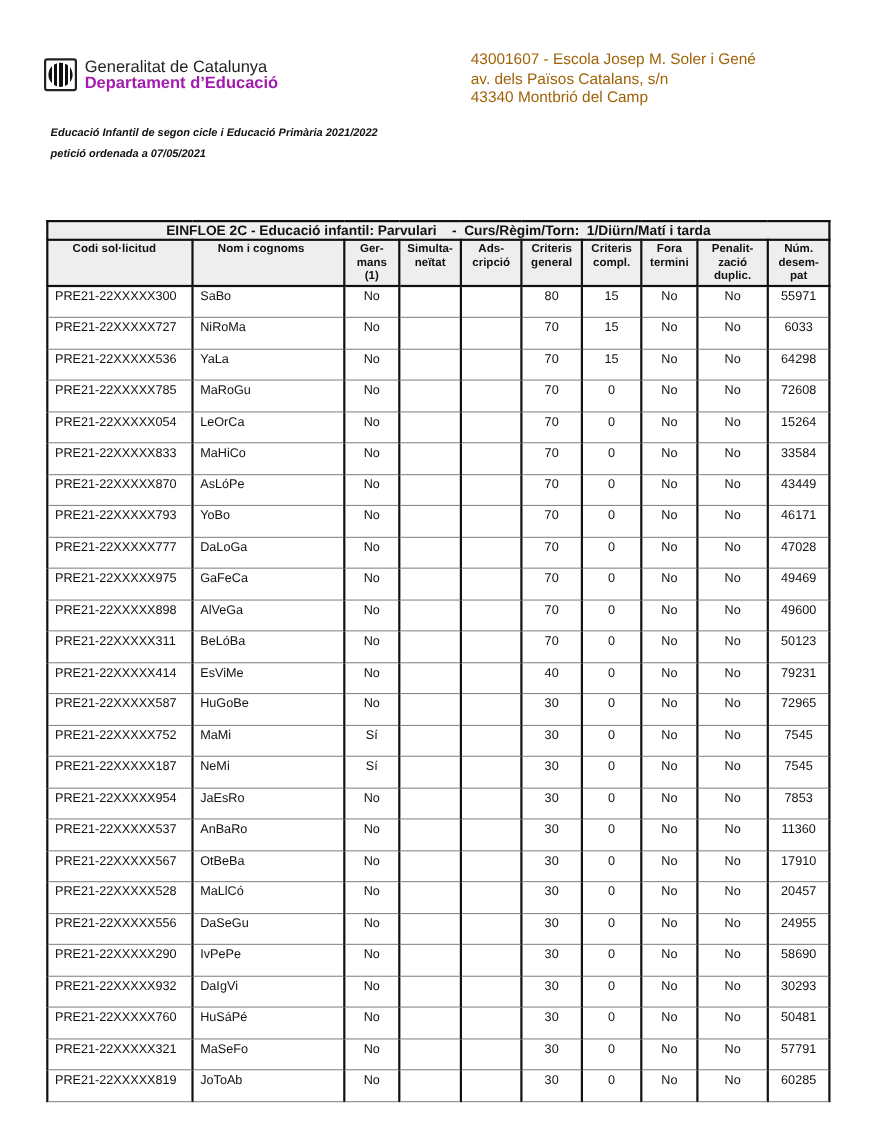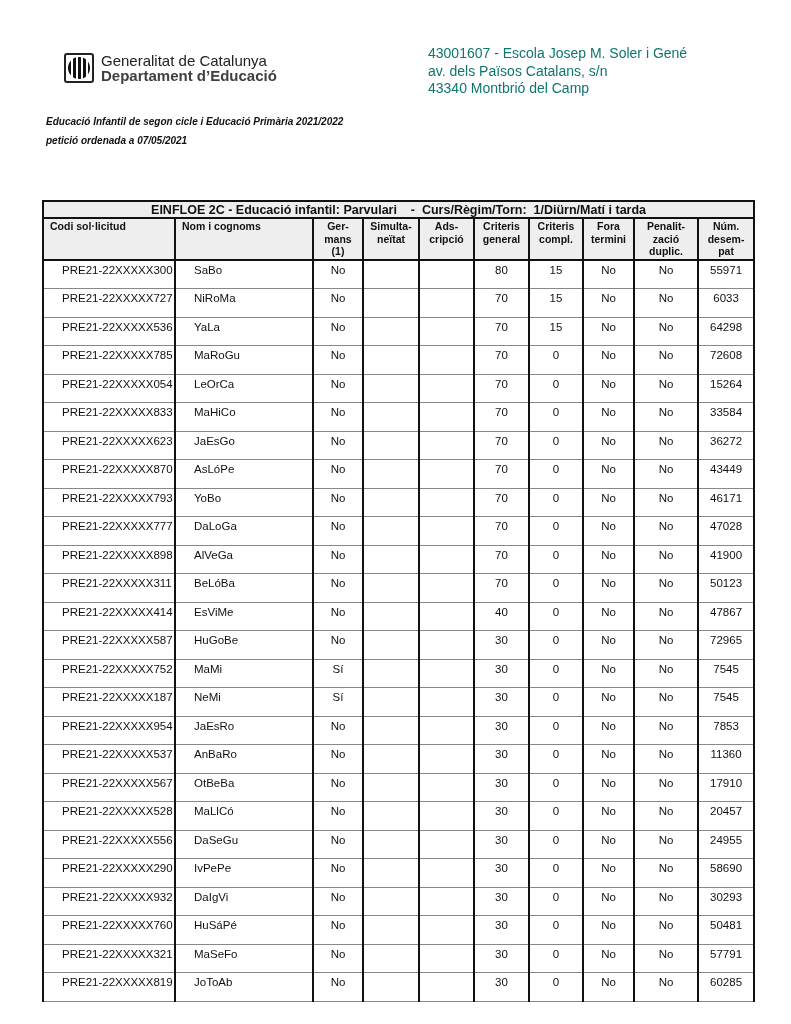--- a/index.html
+++ b/index.html
@@ -1,33 +1,33 @@
 <!DOCTYPE html>
 <html><head>
   <meta charset="utf-8">
   <style>
     html, body { margin: 0; padding: 0; background: #ffffff; }
     body { width: 791px; height: 1024px; position: relative; overflow: hidden; font-family: "Liberation Sans", sans-serif; color: #111; }
-    .logo { position: absolute; left: 64px; top: 53px; display: flex; align-items: center; }
+    .logo { position: absolute; left: 40px; top: 53px; display: flex; align-items: center; }
     .logo-mark { width: 30px; height: 30px; border: 2px solid #222; box-sizing: border-box; background: #fff; position: relative; border-radius: 3px; }
     .logo-mark .disc { position: absolute; left: 2px; top: 2px; width: 22px; height: 22px; border-radius: 50%; background: repeating-linear-gradient(90deg, #111 0 3px, #fff 3px 5px); }
     .logo-text { margin-left: 7px; line-height: 15px; }
     .logo-text .l1 { font-size: 15px; color: #222; }
-    .logo-text .l2 { font-size: 15px; font-weight: bold; color: #404040; }
-    .school { position: absolute; left: 428px; top: 45px; font-size: 14px; line-height: 17.5px; color: #0f766e; }
+    .logo-text .l2 { font-size: 15px; font-weight: bold; color: #a21caf; }
+    .school { position: absolute; left: 428px; top: 45px; font-size: 14px; line-height: 17.5px; color: #a16207; }
     .title { position: absolute; left: 46px; top: 113px; font-size: 10px; font-weight: bold; line-height: 18.5px; width: 720px; font-style: italic; }
     .tbl-wrap { position: absolute; left: 42px; top: 200px; width: 711px; }
     table { border-collapse: collapse; width: 711px; table-layout: fixed; font-size: 11.5px; }
     th, td { border: 2px solid #111; padding: 0; }
     td { border-top: 1px solid #888; border-bottom: 1px solid #888; height: 24.5px; vertical-align: top; padding-top: 3px; }
     .sec-title th { background: #eeeeee; font-size: 12.5px; font-weight: bold; text-align: center; height: 14px; padding: 1px 0 0 0; border-top: 2px solid #111; }
     .col-head th { background: #eeeeee; font-size: 10.5px; font-weight: bold; vertical-align: top; line-height: 12.5px; height: 36px; padding: 1px 2px; }
-    .col-head th.left { text-align: left; padding-left: 6px; }
+    .col-head th.left { text-align: left; padding-left: 22px; }
     .col-head th.center { }
-    td.left { text-align: left; padding-left: 18px; }
+    td.left { text-align: left; padding-left: 6px; }
     td.center { text-align: center; }
   </style>
 </head>
 <body>
 
 <div class="logo">
   <div class="logo-mark">
       <div class="disc"></div>
     </div>
   <div class="logo-text">
@@ -145,32 +145,20 @@
           <td class="center">No</td>
           <td class="center"></td>
           <td class="center"></td>
           <td class="center">70</td>
           <td class="center">0</td>
           <td class="center">No</td>
           <td class="center">No</td>
           <td class="center">33584</td>
         </tr>
         <tr>
-          <td class="left">PRE21-22XXXXX623</td>
-          <td class="left">JaEsGo</td>
-          <td class="center">No</td>
-          <td class="center"></td>
-          <td class="center"></td>
-          <td class="center">70</td>
-          <td class="center">0</td>
-          <td class="center">No</td>
-          <td class="center">No</td>
-          <td class="center">36272</td>
-        </tr>
-        <tr>
           <td class="left">PRE21-22XXXXX870</td>
           <td class="left">AsLóPe</td>
           <td class="center">No</td>
           <td class="center"></td>
           <td class="center"></td>
           <td class="center">70</td>
           <td class="center">0</td>
           <td class="center">No</td>
           <td class="center">No</td>
           <td class="center">43449</td>
@@ -193,30 +181,42 @@
           <td class="center">No</td>
           <td class="center"></td>
           <td class="center"></td>
           <td class="center">70</td>
           <td class="center">0</td>
           <td class="center">No</td>
           <td class="center">No</td>
           <td class="center">47028</td>
         </tr>
         <tr>
+          <td class="left">PRE21-22XXXXX975</td>
+          <td class="left">GaFeCa</td>
+          <td class="center">No</td>
+          <td class="center"></td>
+          <td class="center"></td>
+          <td class="center">70</td>
+          <td class="center">0</td>
+          <td class="center">No</td>
+          <td class="center">No</td>
+          <td class="center">49469</td>
+        </tr>
+        <tr>
           <td class="left">PRE21-22XXXXX898</td>
           <td class="left">AlVeGa</td>
           <td class="center">No</td>
           <td class="center"></td>
           <td class="center"></td>
           <td class="center">70</td>
           <td class="center">0</td>
           <td class="center">No</td>
           <td class="center">No</td>
-          <td class="center">41900</td>
+          <td class="center">49600</td>
         </tr>
         <tr>
           <td class="left">PRE21-22XXXXX311</td>
           <td class="left">BeLóBa</td>
           <td class="center">No</td>
           <td class="center"></td>
           <td class="center"></td>
           <td class="center">70</td>
           <td class="center">0</td>
           <td class="center">No</td>
@@ -226,21 +226,21 @@
         <tr>
           <td class="left">PRE21-22XXXXX414</td>
           <td class="left">EsViMe</td>
           <td class="center">No</td>
           <td class="center"></td>
           <td class="center"></td>
           <td class="center">40</td>
           <td class="center">0</td>
           <td class="center">No</td>
           <td class="center">No</td>
-          <td class="center">47867</td>
+          <td class="center">79231</td>
         </tr>
         <tr>
           <td class="left">PRE21-22XXXXX587</td>
           <td class="left">HuGoBe</td>
           <td class="center">No</td>
           <td class="center"></td>
           <td class="center"></td>
           <td class="center">30</td>
           <td class="center">0</td>
           <td class="center">No</td>

